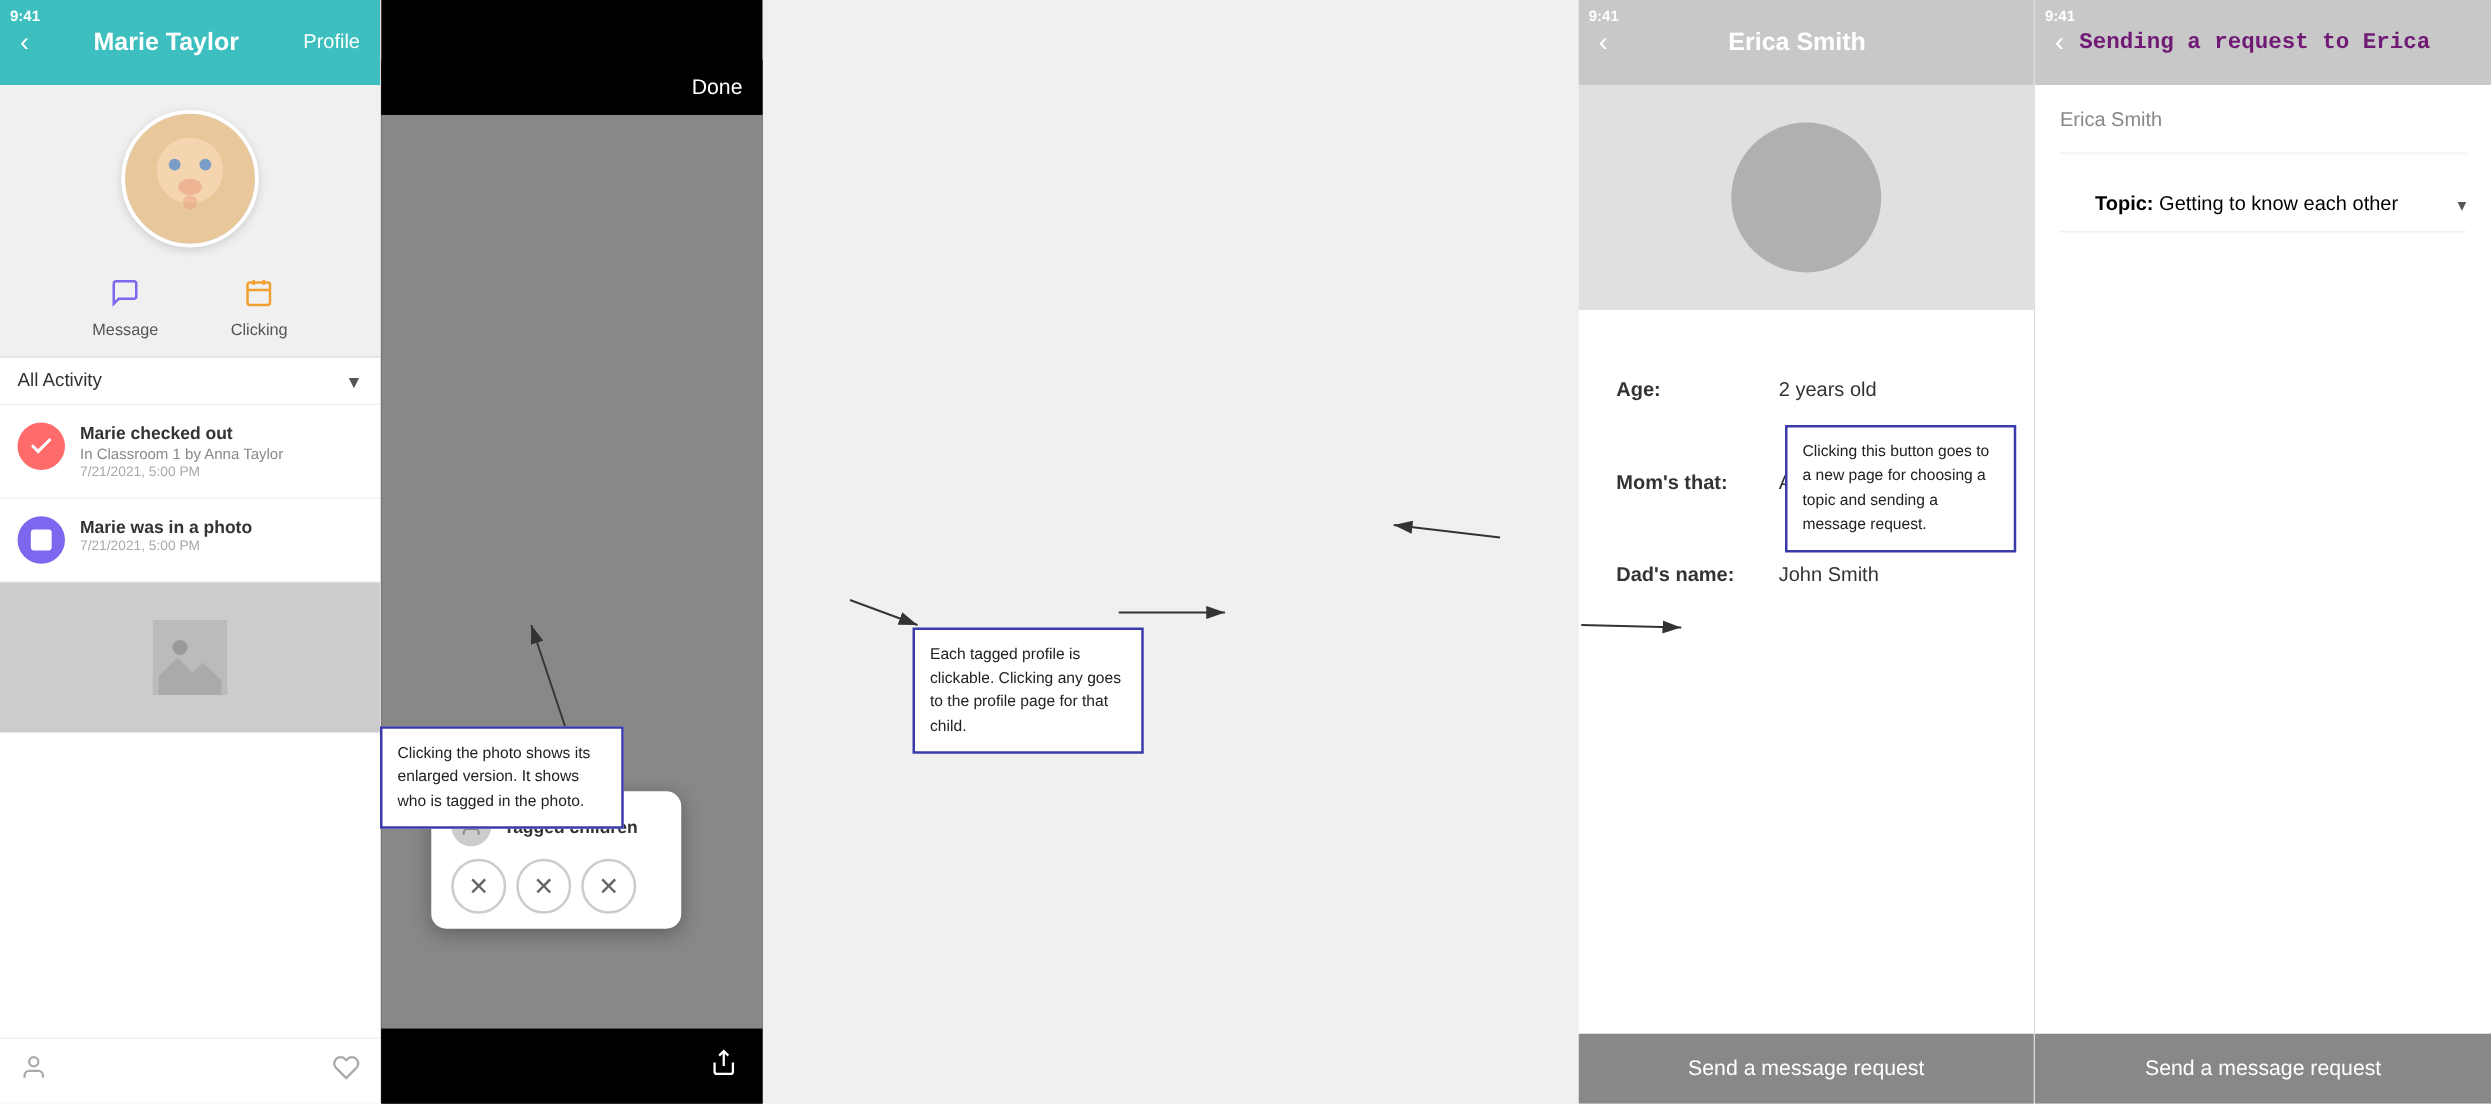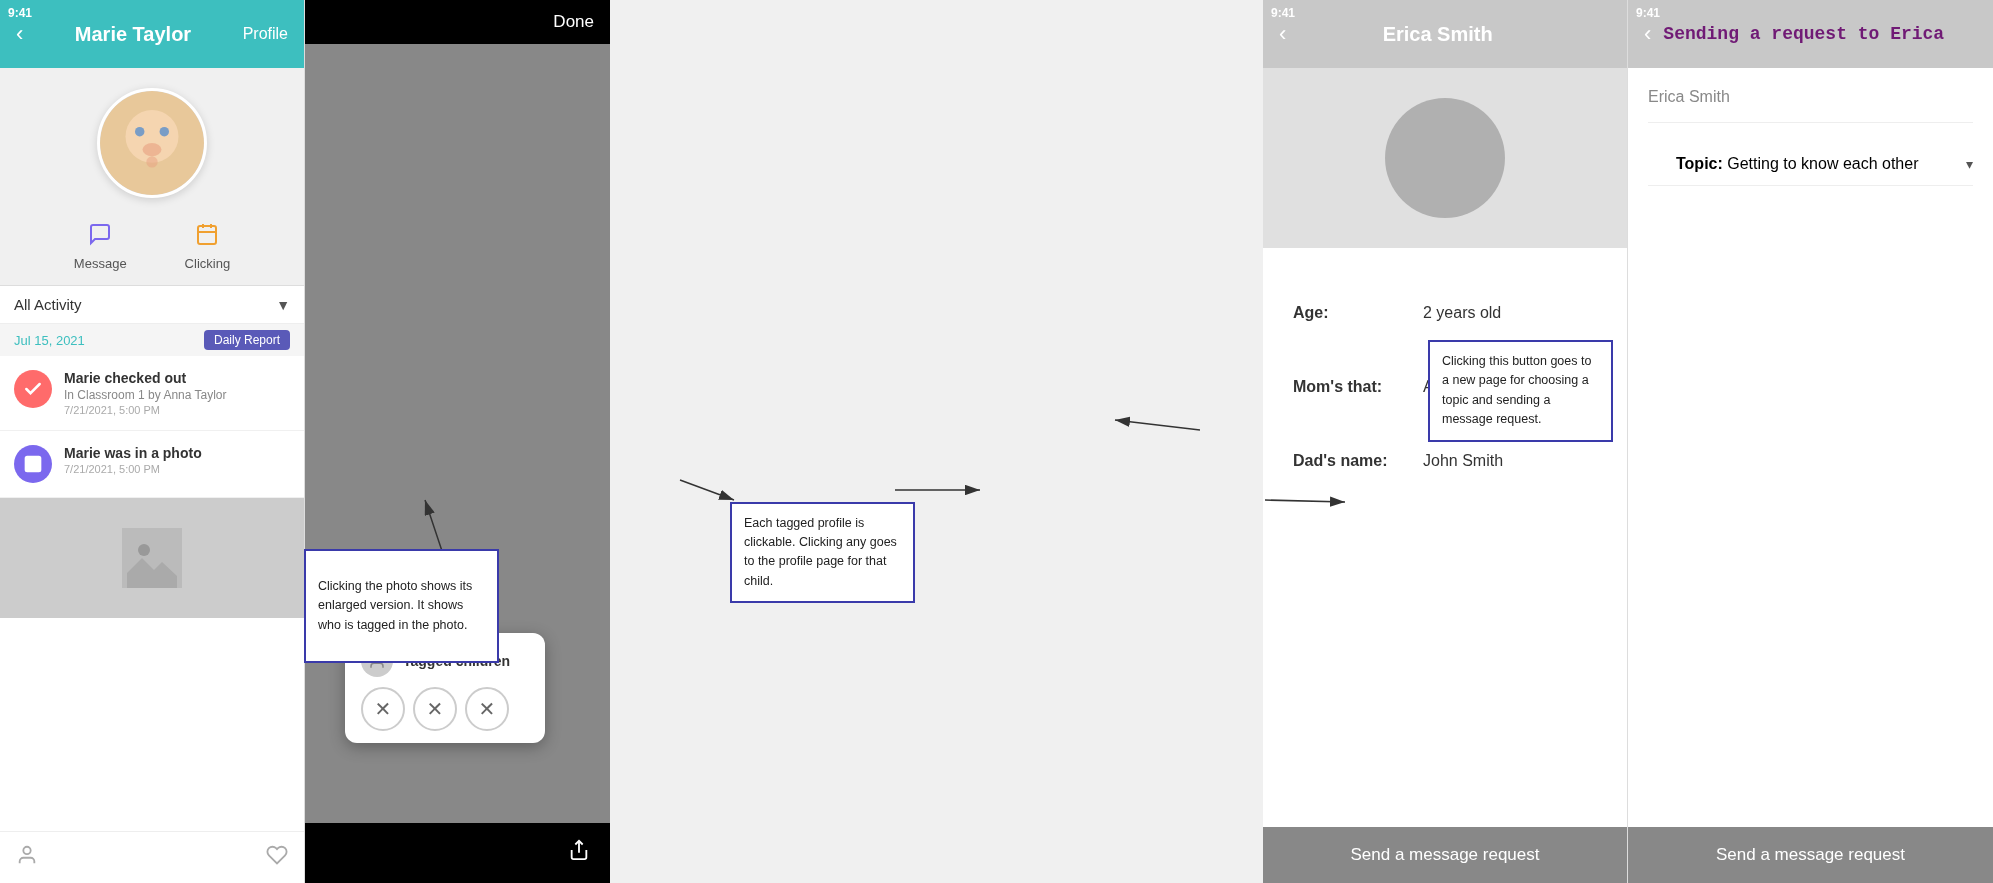--- a/index.html
+++ b/index.html
@@ -199,20 +199,21 @@
       display: flex;
       flex-direction: column;
       flex-shrink: 0;
       position: relative;
     }
     .screen2-header {
       display: flex;
       justify-content: flex-end;
       padding: 12px 16px;
       background: #000;
+      margin-top: 48px;
     }
     .done-btn {
       color: #fff;
       font-size: 17px;
       cursor: pointer;
     }
     .photo-area {
       flex: 1;
       background: #888;
     }
@@ -489,24 +490,20 @@
         </span>
         <span class="label">Clicking</span>
       </div>
     </div>
 
     <div class="activity-selector">
       <span style="font-size:15px;font-weight:500;color:#333;">All Activity</span>
       <span class="chevron">▼</span>
     </div>
 
-    <div class="date-row">
-      <span class="date-label">Jul 15, 2021</span>
-      <span class="daily-report-badge">Daily Report</span>
-    </div>
 
     <div class="activity-list">
 
       <div class="activity-item">
         <div class="activity-icon red">
           <svg viewBox="0 0 24 24">
               <path d="M20 6L9 17l-5-5" stroke="#fff" stroke-width="3" fill="none" stroke-linecap="round"></path>
             </svg>
         </div>
         <div class="activity-content">
@@ -657,21 +654,21 @@
 
     <line x1="680" y1="480" x2="734" y2="500" stroke="#333" stroke-width="1.5" marker-end="url(#arrowhead)"></line>
 
     <line x1="895" y1="490" x2="980" y2="490" stroke="#333" stroke-width="1.5" marker-end="url(#arrowhead)"></line>
 
     <line x1="1200" y1="430" x2="1115" y2="420" stroke="#333" stroke-width="1.5" marker-end="url(#arrowhead)"></line>
 
     <line x1="1265" y1="500" x2="1345" y2="502" stroke="#333" stroke-width="1.5" marker-end="url(#arrowhead)"></line>
   </svg>
 
-  <div style="position:absolute; left:304px; bottom:220px; border:2px solid #3a3aaa; background:#fff; padding:26px 12px; font-size:12.5px; color:#222; line-height:1.55; max-width:195px;">
+  <div style="position:absolute; left:304px; bottom:220px; border:2px solid #3a3aaa; background:#fff; padding:10px 12px; font-size:12.5px; color:#222; line-height:1.55; max-width:195px;">
     <span>Clicking the photo shows its enlarged version. It shows who is tagged in the photo.</span>
   </div>
 
   <div style="position:absolute; left:730px; bottom:280px; border:2px solid #3a3aaa; background:#fff; padding:10px 12px; font-size:12.5px; color:#222; line-height:1.55; max-width:185px;">
     <span>Each tagged profile is clickable. Clicking any goes to the profile page for that child.</span>
   </div>
 
   <div style="position:absolute; right:380px; top:340px; border:2px solid #3a3aaa; background:#fff; padding:10px 12px; font-size:12.5px; color:#222; line-height:1.55; max-width:185px;margin-left:12px;">
     <span>Clicking this button goes to a new page for choosing a topic and sending a message request.</span>
   </div>

